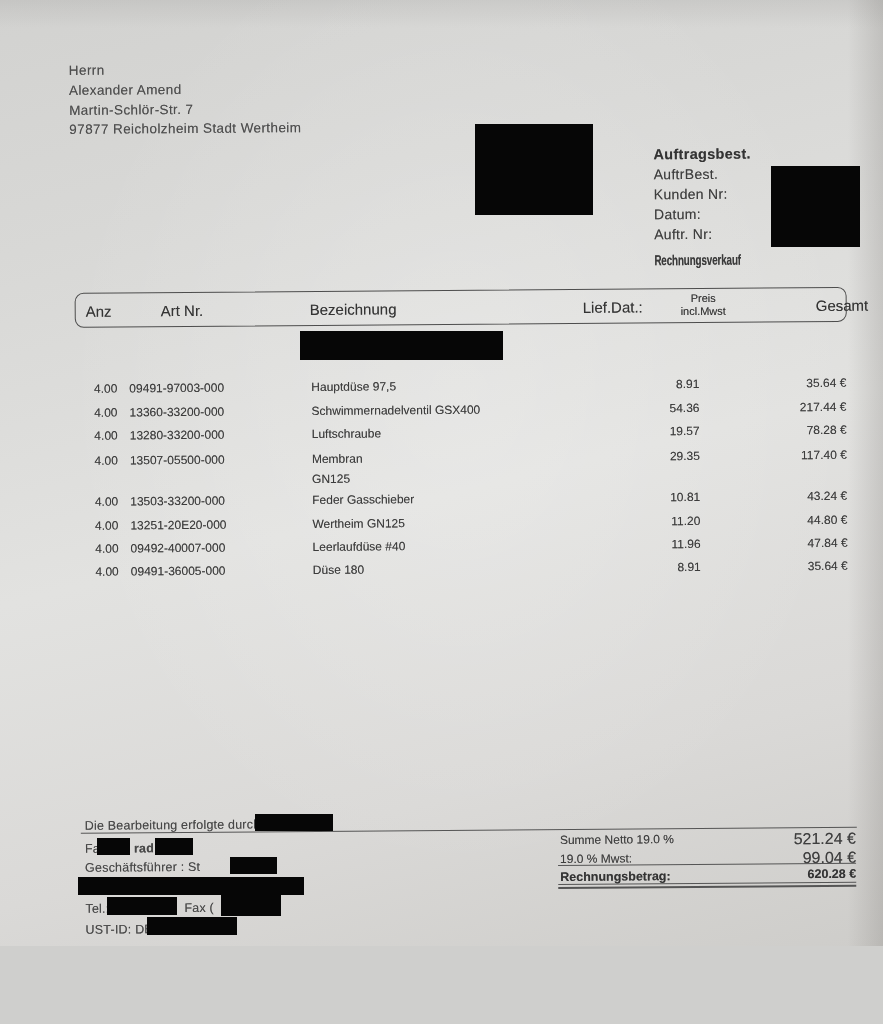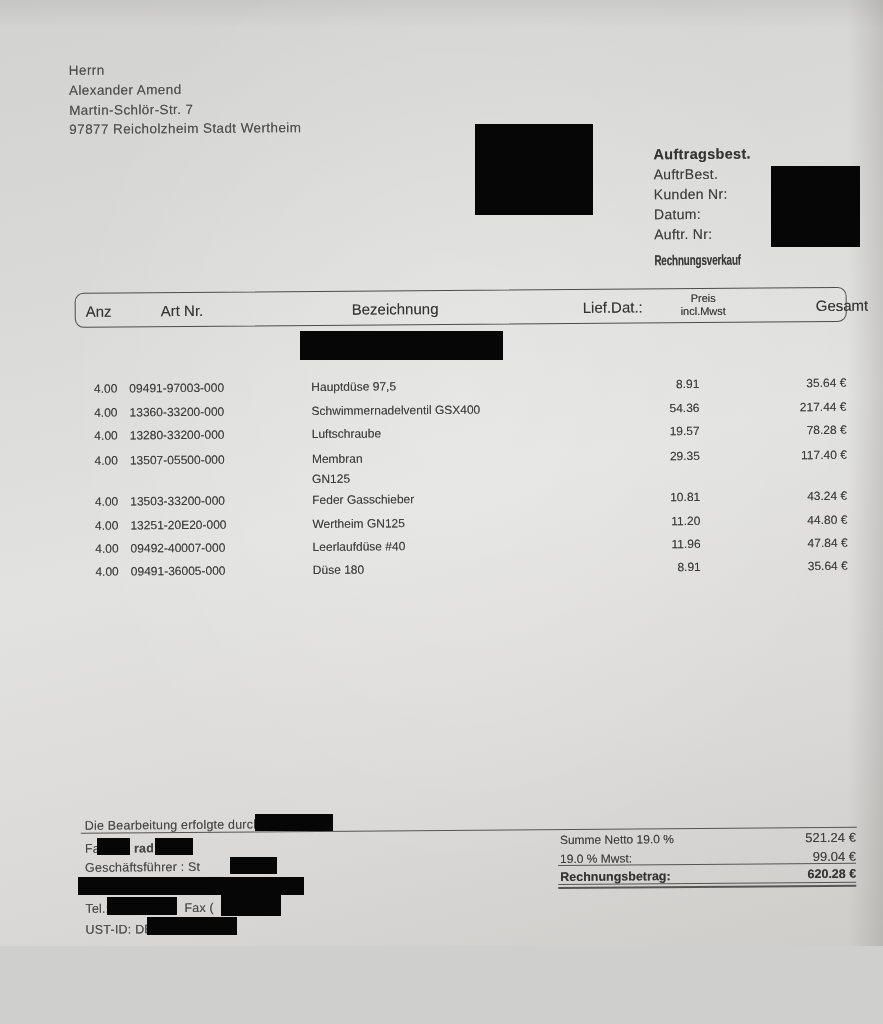--- a/index.html
+++ b/index.html
@@ -47,21 +47,21 @@
   .c-art{position:absolute;left:130px;}
   .c-bez{position:absolute;left:312px;}
   .c-pr {position:absolute;left:610px;width:90px;text-align:right;}
   .c-gs {position:absolute;left:728px;width:119px;text-align:right;}
   
   .hline{position:absolute;background:#555;height:1.2px;}
   
   .ft{font-size:12.5px;color:#474747;letter-spacing:0.2px;}
   .ft-small{font-size:10px;color:#585858;}
   .tot-label{position:absolute;left:557px;font-size:12px;color:#3e3e3e;}
-  .tot-val{position:absolute;left:740px;width:113px;text-align:right;font-size:13px;color:#3e3e3e;}
+  .tot-val{position:absolute;left:740px;width:113px;text-align:right;font-size:16px;color:#3e3e3e;}
   .bold{font-weight:bold;color:#333;}
   
   .redact{position:absolute;background:#060606;}
   .dot{position:absolute;width:3px;height:3px;background:#6a6a6a;border-radius:50%;}
 </style>
 </head>
 <body>
 
 <div class="photo">
 
@@ -79,21 +79,21 @@
       <div>AuftrBest.</div>
       <div>Kunden Nr:</div>
       <div>Datum:</div>
       <div>Auftr. Nr:</div>
     </div>
     <div class="abs doc-type" style="left:656px;top:254px;">Rechnungsverkauf</div>
 
     <div class="abs thead-box">
       <span class="th" style="left:10px;">Anz</span>
       <span class="th" style="left:45px;margin-left:40px;">Art Nr.</span>
-      <span class="th" style="left:234px;margin-left:42px;">Bezeichnung</span>
+      <span class="th" style="left:234px;">Bezeichnung</span>
       <span class="th" style="left:507px;">Lief.Dat.:</span>
       <div class="th2" style="left:585px;width:85px;">
         <div>Preis</div>
         <div>incl.Mwst</div>
       </div>
       <span class="th" style="left:740px;">Gesamt</span>
     </div>
 
     <div class="trow" style="top:379px;">
       <span class="c-qty">4.00</span>

